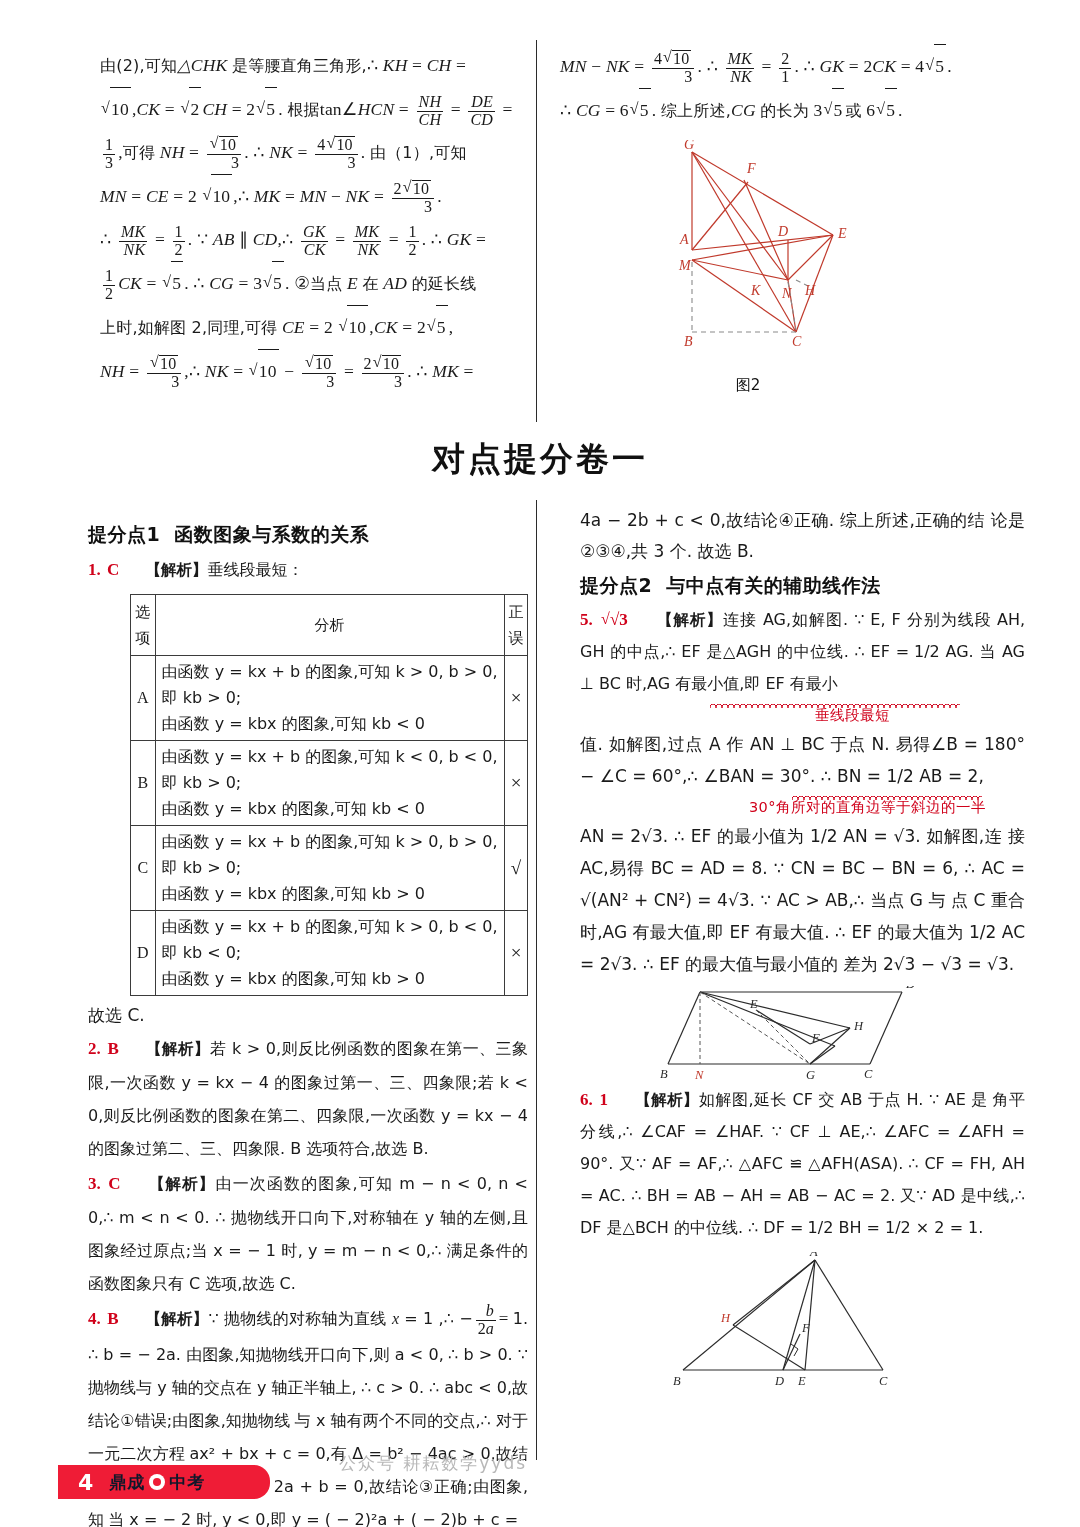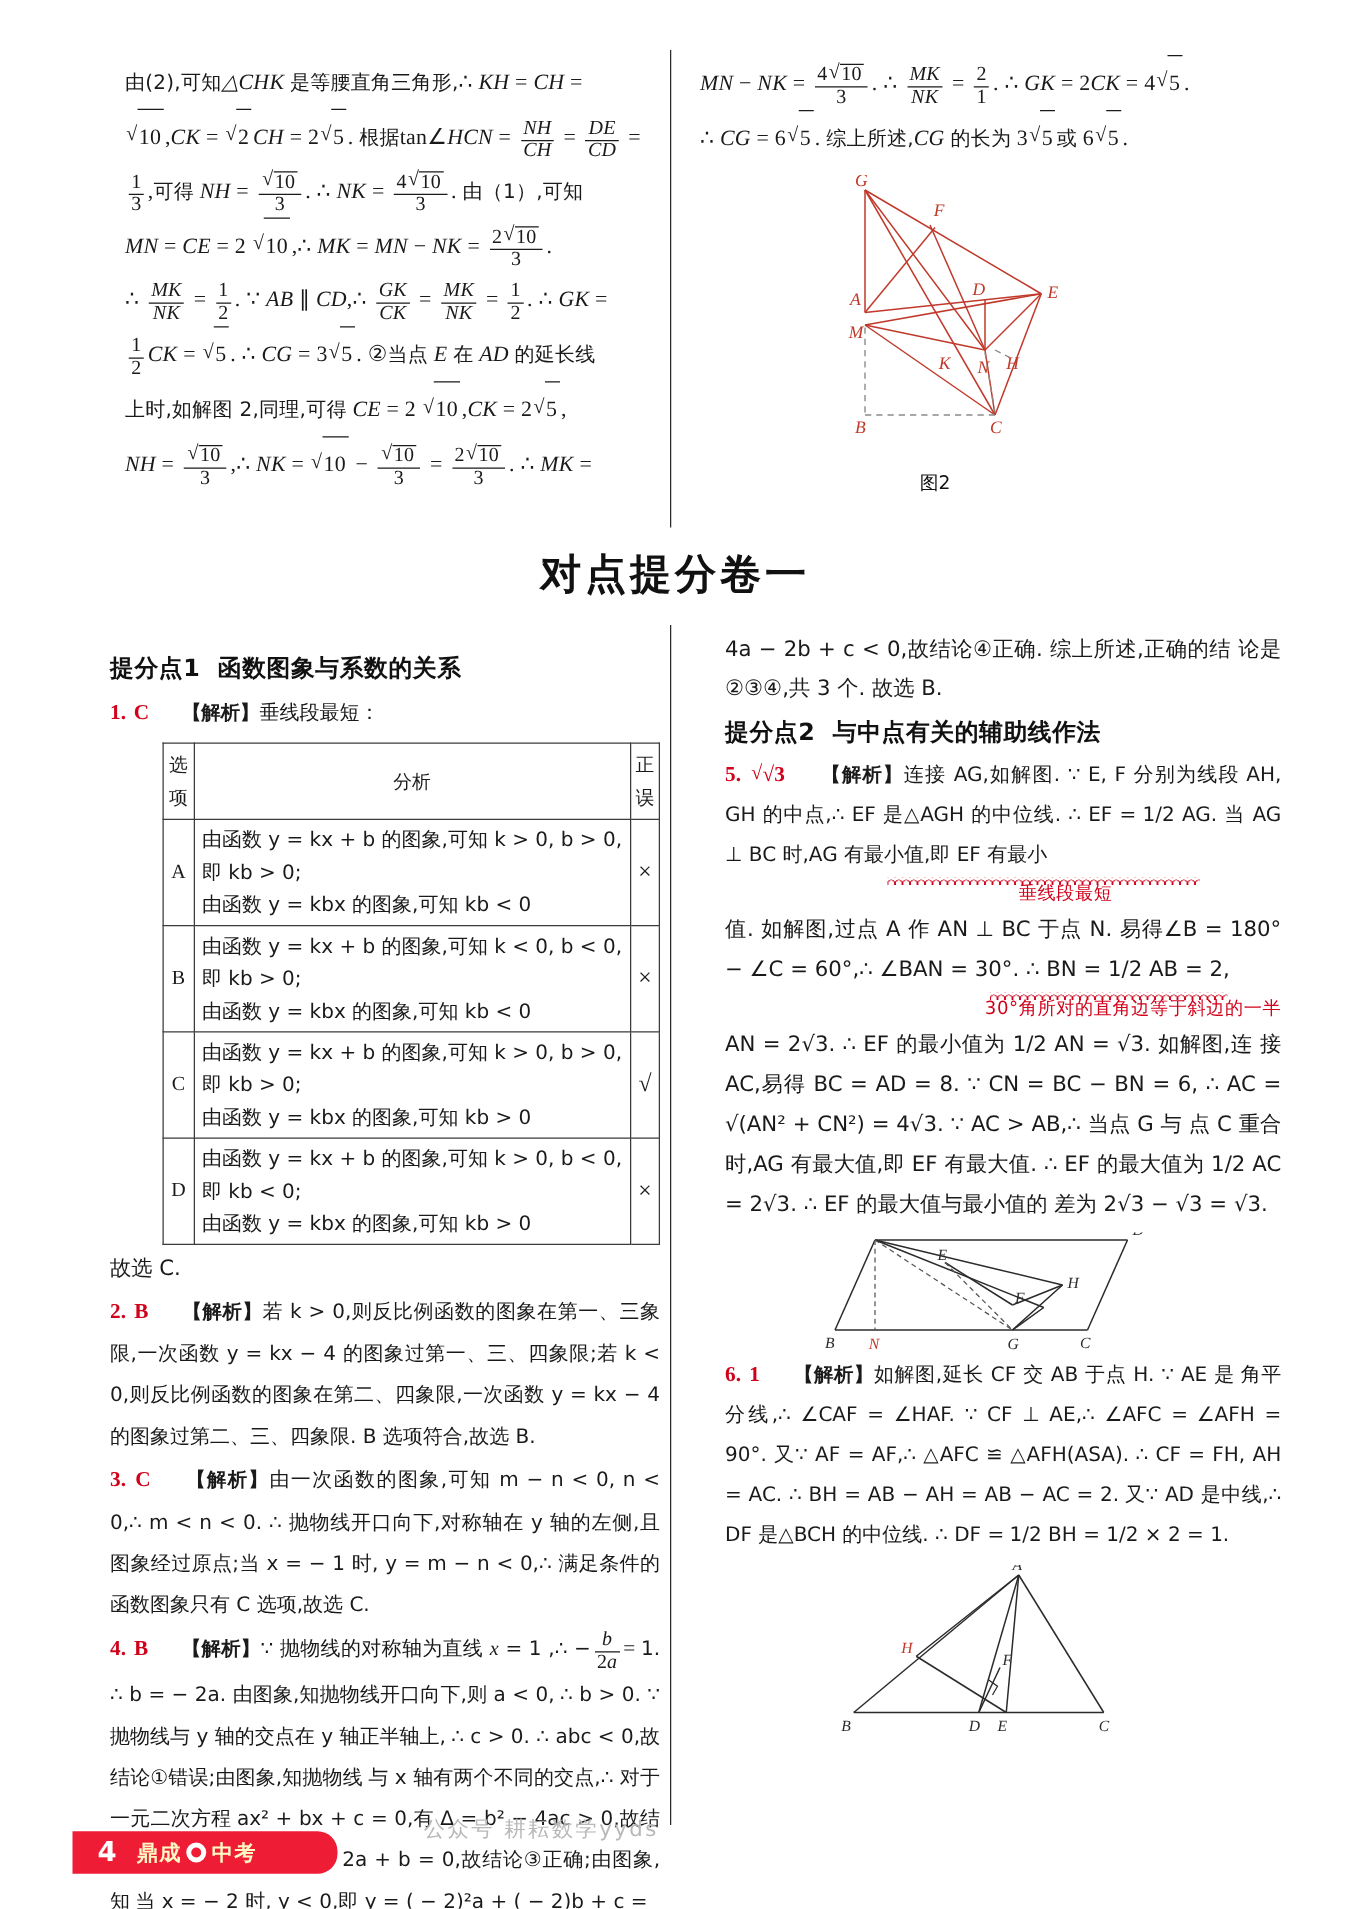--- a/index.html
+++ b/index.html
@@ -17,21 +17,21 @@
   .vrule{position:absolute;left:536px;top:40px;width:1px;height:382px;background:#2b2b2b;}
 
   .mline{
     font-size:17.5px;line-height:43px;letter-spacing:.2px;
     white-space:nowrap;font-family:"Liberation Serif",serif;
   }
   i,.it{font-style:italic;font-family:"Liberation Serif",serif;}
   .cn{font-style:normal;font-family:"DejaVu Sans","Liberation Sans",sans-serif;font-size:16px;}
 
   
-  .frac{display:inline-block;vertical-align:-0.62em;text-align:center;line-height:1.05;margin:0 3px;font-size:16px;}
+  .frac{display:inline-block;vertical-align:-0.62em;text-align:right;line-height:1.05;margin:0 3px;font-size:16px;}
   .frac .num{display:block;padding:0 2px;}
   .frac .den{display:block;border-top:1.3px solid #1a1a1a;padding:0 2px;}
   .sqrt{display:inline-block;position:relative;padding-left:9px;margin:0 1px;}
   .sqrt:before{content:"\221A";position:absolute;left:0;top:-1px;font-size:16px;}
   .sqrt>span{border-top:1.2px solid #1a1a1a;padding:0 2px 0 1px;display:inline-block;}
 
   
   .sheet-title{
     position:absolute;left:0;top:437px;width:1080px;text-align:center;
     font-family:"DejaVu Sans","Liberation Sans",sans-serif;
@@ -102,21 +102,21 @@
   .footer{
     position:absolute;left:58px;bottom:28px;width:212px;height:34px;
     background:#ef1c36;border-radius:0 16px 16px 0;
     display:flex;align-items:center;
   }
   .footer .pg{
     color:#fff;font-weight:bold;font-size:22px;margin-left:20px;
     font-family:"DejaVu Sans","Liberation Sans",sans-serif;
   }
   .footer .brand{
-    color:#fef9c3;font-weight:bold;font-size:17px;margin-left:16px;letter-spacing:1px;
+    color:#0f172a;font-weight:bold;font-size:17px;margin-left:16px;letter-spacing:1px;
     font-family:"DejaVu Sans","Liberation Sans",sans-serif;
     display:flex;align-items:center;gap:4px;
   }
   .footer .logo{
     width:16px;height:16px;border-radius:50%;background:#fff;
     display:inline-block;position:relative;
   }
   .footer .logo:after{
     content:"";position:absolute;left:4px;top:4px;width:8px;height:8px;
     border-radius:50%;background:#ef1c36;
@@ -323,21 +323,21 @@
     <div>
       <span class="wavy" style="width:250px;margin-left:130px;"></span>
       <span class="annot" style="margin-left:100px;">垂线段最短</span>
     </div>
     <div class="qitem cn" style="line-height:32px;">
       <span>值. 如解图,过点 A 作 AN ⊥ BC 于点 N. 易得∠B =</span>
       <span>180° − ∠C = 60°,∴ ∠BAN = 30°. ∴ BN = 1/2 AB = 2,</span>
     </div>
     <div>
       <span class="wavy" style="width:190px;margin-left:212px;"></span>
-      <span class="annot" style="margin-left:130px;text-align:right;">30°角所对的直角边等于斜边的一半</span>
+      <span class="annot" style="margin-left:130px;">30°角所对的直角边等于斜边的一半</span>
     </div>
     <div class="qitem cn" style="line-height:32px;">
       <span>AN = 2√3. ∴ EF 的最小值为 1/2 AN = √3. 如解图,连</span>
       <span>接 AC,易得 BC = AD = 8. ∵ CN = BC − BN = 6,</span>
       <span>∴ AC = √(AN² + CN²) = 4√3. ∵ AC &gt; AB,∴ 当点 G 与</span>
       <span>点 C 重合时,AG 有最大值,即 EF 有最大值. ∴ EF</span>
       <span>的最大值为 1/2 AC = 2√3. ∴ EF 的最大值与最小值的</span>
       <span>差为 2√3 − √3 = √3.</span>
       <span></span>
     </div>

